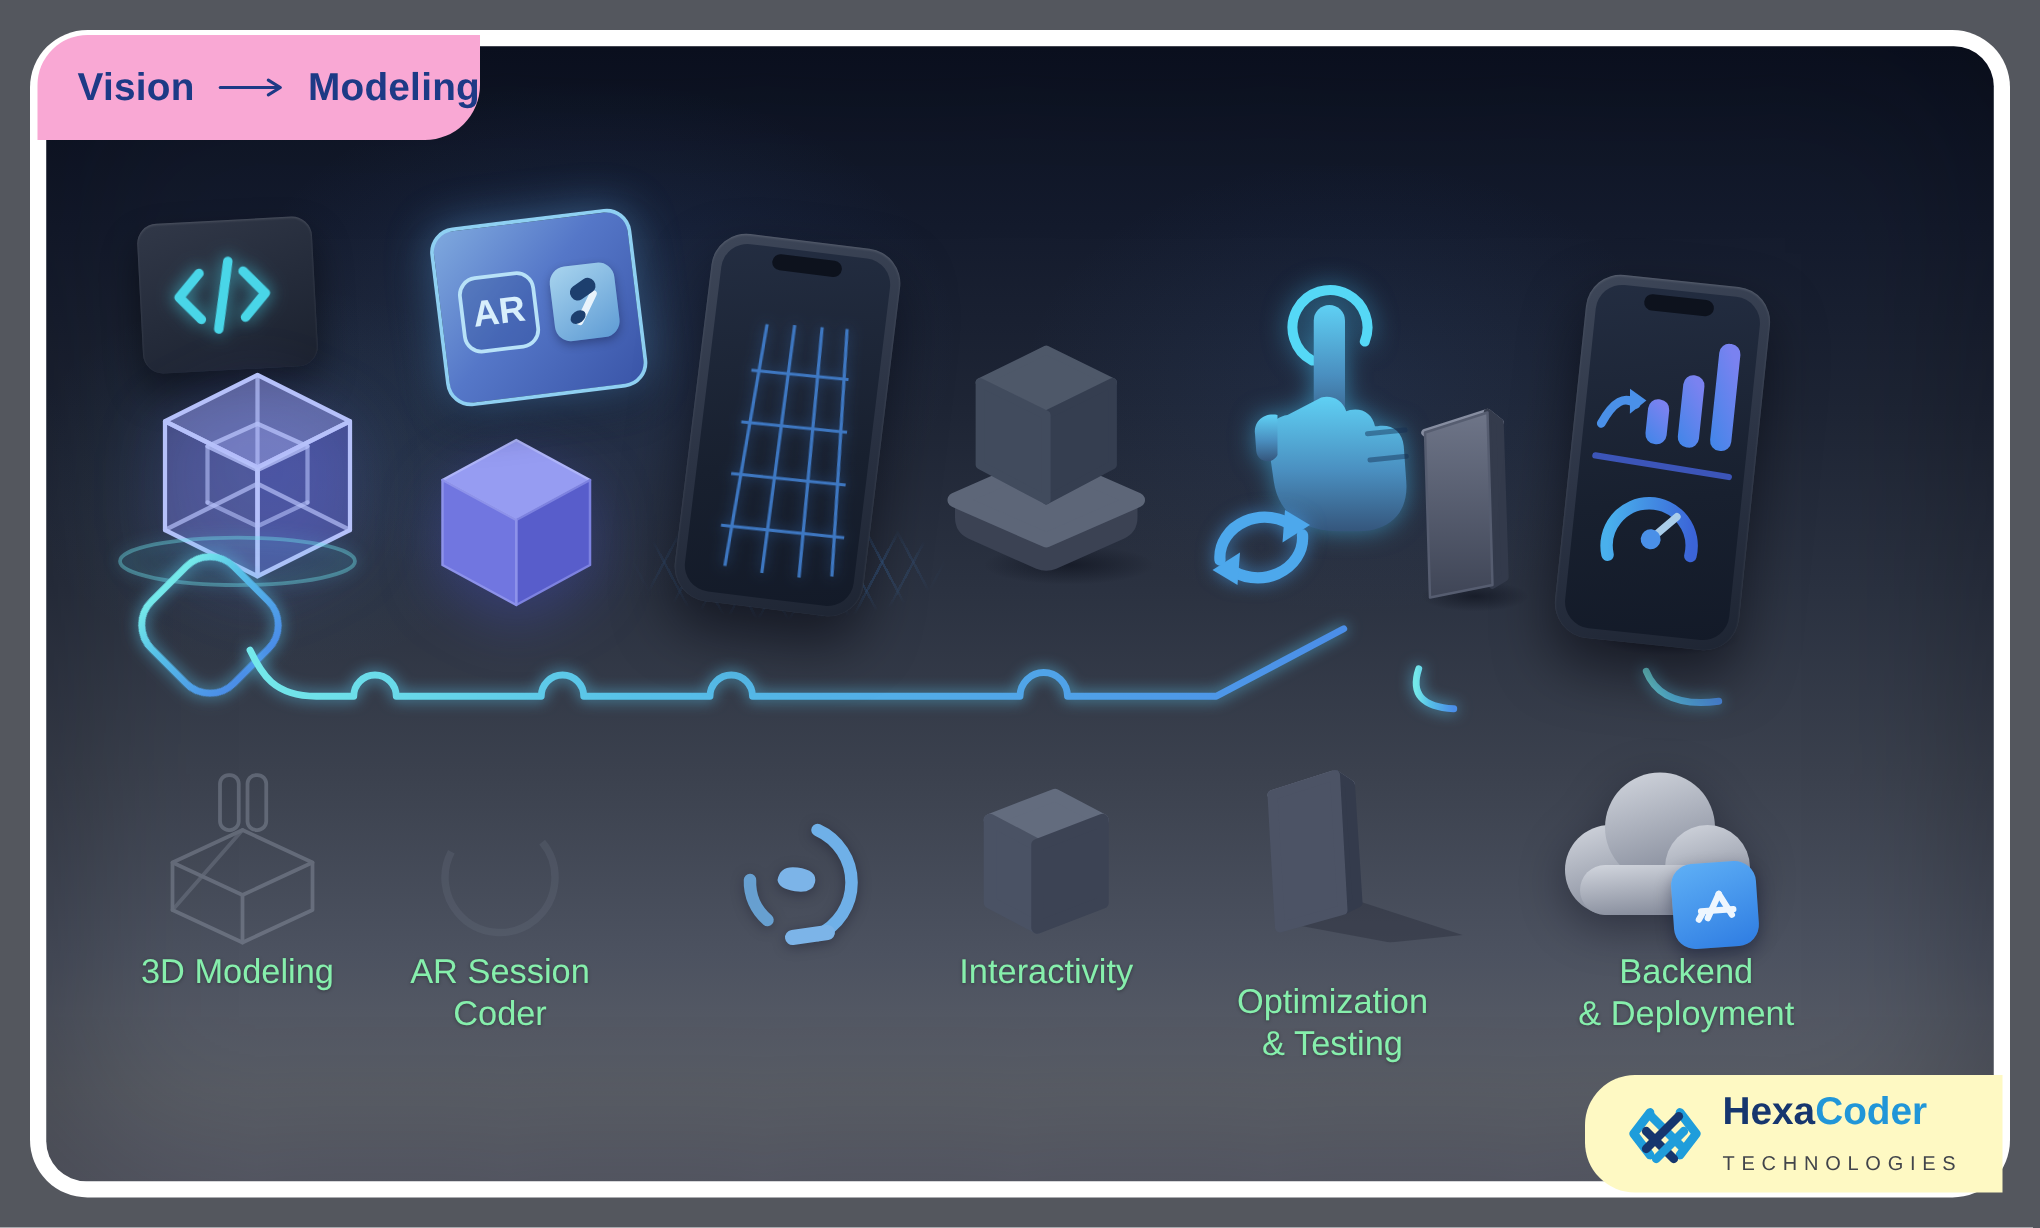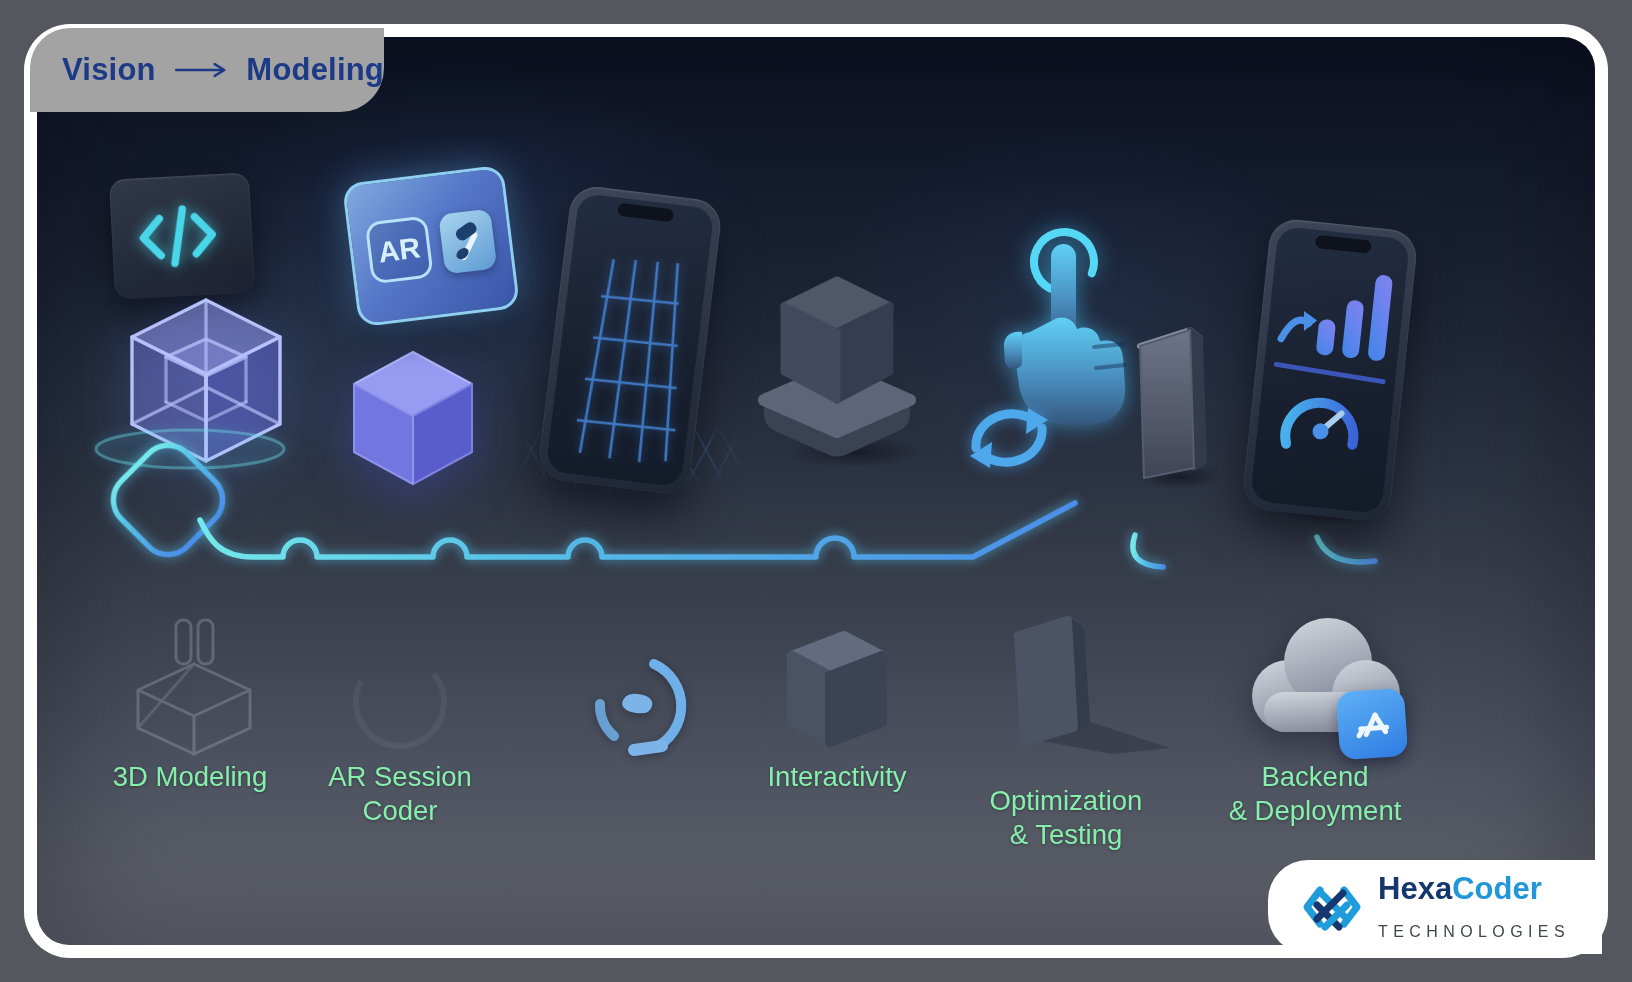--- a/index.html
+++ b/index.html
@@ -18,26 +18,26 @@
           border-radius:32px; overflow:hidden;
           background:linear-gradient(180deg,#0c1222 0%,#141b2d 16%,#1e2535 32%,#2b3241 48%,#3b414e 64%,#4c5260 80%,#5b5f68 92%,#616470 100%); }
   .panel::before{ content:""; position:absolute; inset:0;
      background:
        radial-gradient(420px 300px at 28% 26%, rgba(80,130,220,.14), transparent 70%),
        radial-gradient(380px 260px at 67% 30%, rgba(70,120,200,.10), transparent 70%),
        radial-gradient(300px 220px at 12% 38%, rgba(90,170,230,.10), transparent 70%); }
   .panel::after{ content:""; position:absolute; inset:0; box-shadow:inset 0 0 140px rgba(0,0,10,.35); border-radius:32px; }
 
   
-  .tab-title{ position:absolute; left:30px; top:28px; width:354px; height:84px; background:#a3a3a3;
+  .tab-title{ position:absolute; left:30px; top:28px; width:354px; height:84px; background:#f9a8d4;
       border-radius:40px 0 44px 0; z-index:6; display:flex; align-items:center; gap:18px; padding-left:32px; }
   .tab-title .word{ font-size:31px; font-weight:bold; color:#1d3a86; letter-spacing:.2px; }
 
   
-  .tab-logo{ position:absolute; right:30px; bottom:28px; width:334px; height:94px; background:#ffffff;
+  .tab-logo{ position:absolute; right:30px; bottom:28px; width:334px; height:94px; background:#fef9c3;
       border-radius:40px 0 0 40px; border-top-left-radius:40px; z-index:6;
       display:flex; align-items:center; justify-content:center; gap:14px; }
   .logo-text{ display:flex; flex-direction:column; line-height:1.05; }
   .logo-row1{ font-size:31px; font-weight:bold; }
   .logo-row1 .hexa{ color:#16366e; } .logo-row1 .coder{ color:#2196d8; }
   .logo-row2{ font-size:16px; letter-spacing:5.4px; color:#42454b; margin-top:18px; font-weight:400; }
 
   
   .step-label{ position:absolute; top:760px; width:250px; text-align:center;
       color:#86efac; font-size:27.5px; font-weight:500; line-height:1.22;
@@ -342,21 +342,21 @@
     </div>
   </div>
 
   
   <div class="step-label" style="left:65px;">3D Modeling</div>
   <div class="step-label" style="left:275px;">AR Session
 Coder</div>
   <div class="step-label" style="left:712px;">Interactivity</div>
   <div class="step-label" style="left:941px;margin-top:24px;">Optimization
 &amp; Testing</div>
-  <div class="step-label" style="left:1190px;">Backend
+  <div class="step-label" style="left:1224px;">Backend
 &amp; Deployment</div>
 
   
   <div class="tab-title">
     <span class="word">Vision</span>
     <svg width="74" height="22" viewBox="0 0 74 22">
       <g fill="none" stroke="#1d3a86" stroke-width="3.4" stroke-linecap="round" stroke-linejoin="round">
         <path d="M3,11 L66,11"></path>
           <path d="M55,3 L68,11 L55,19"></path>
       </g>

